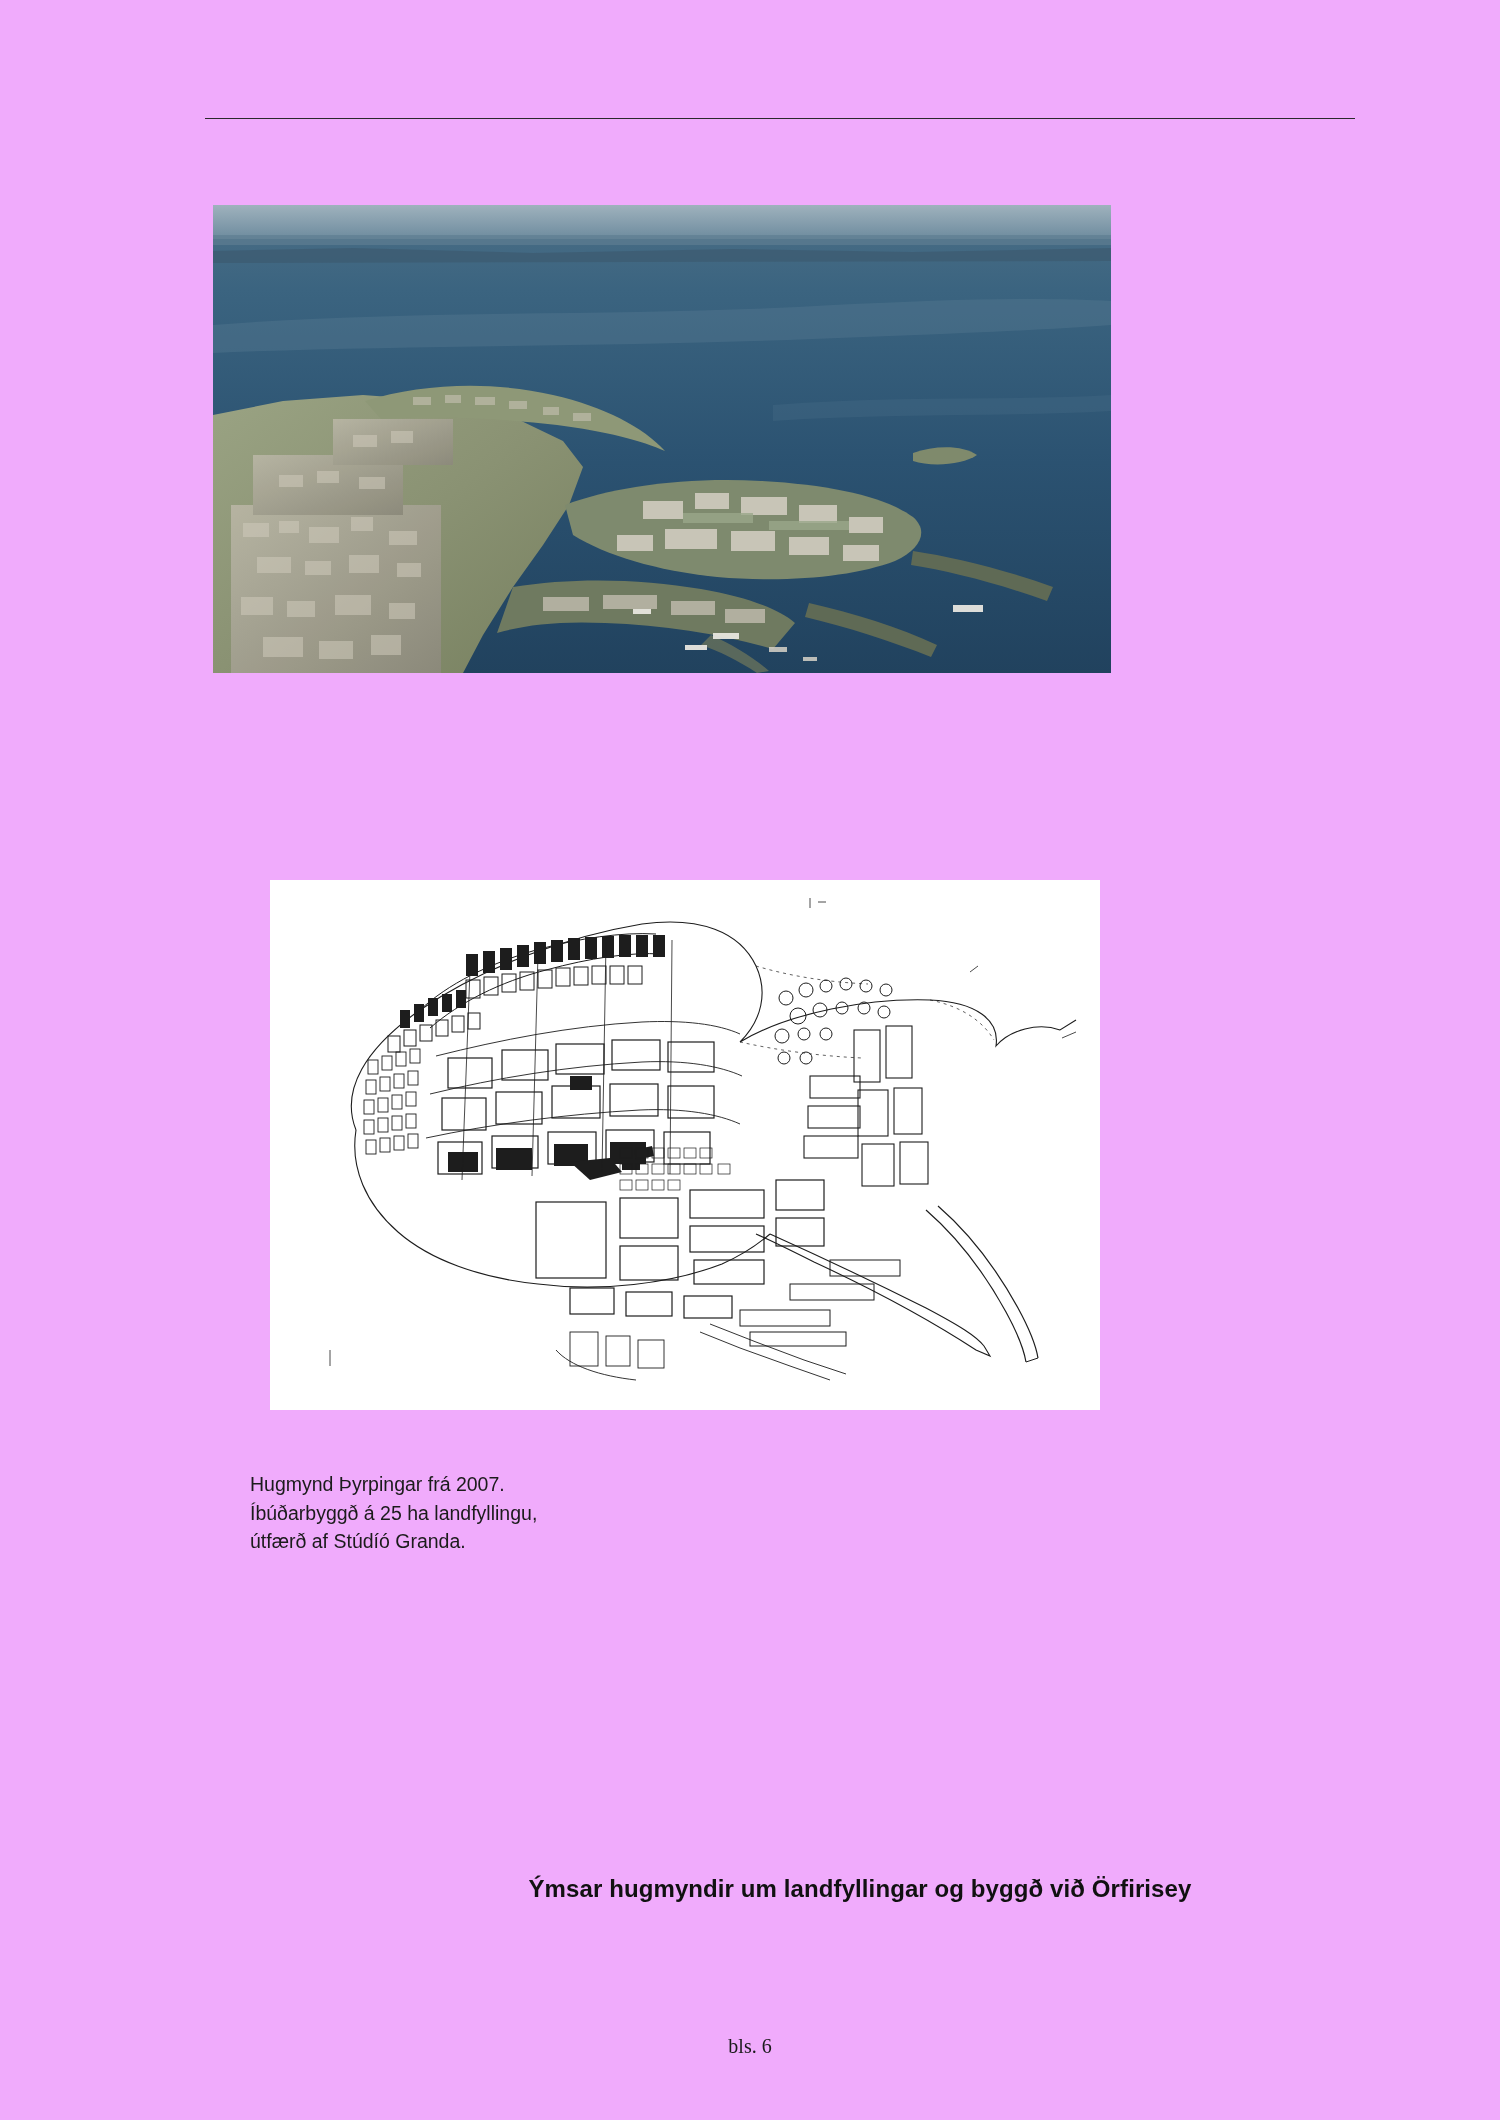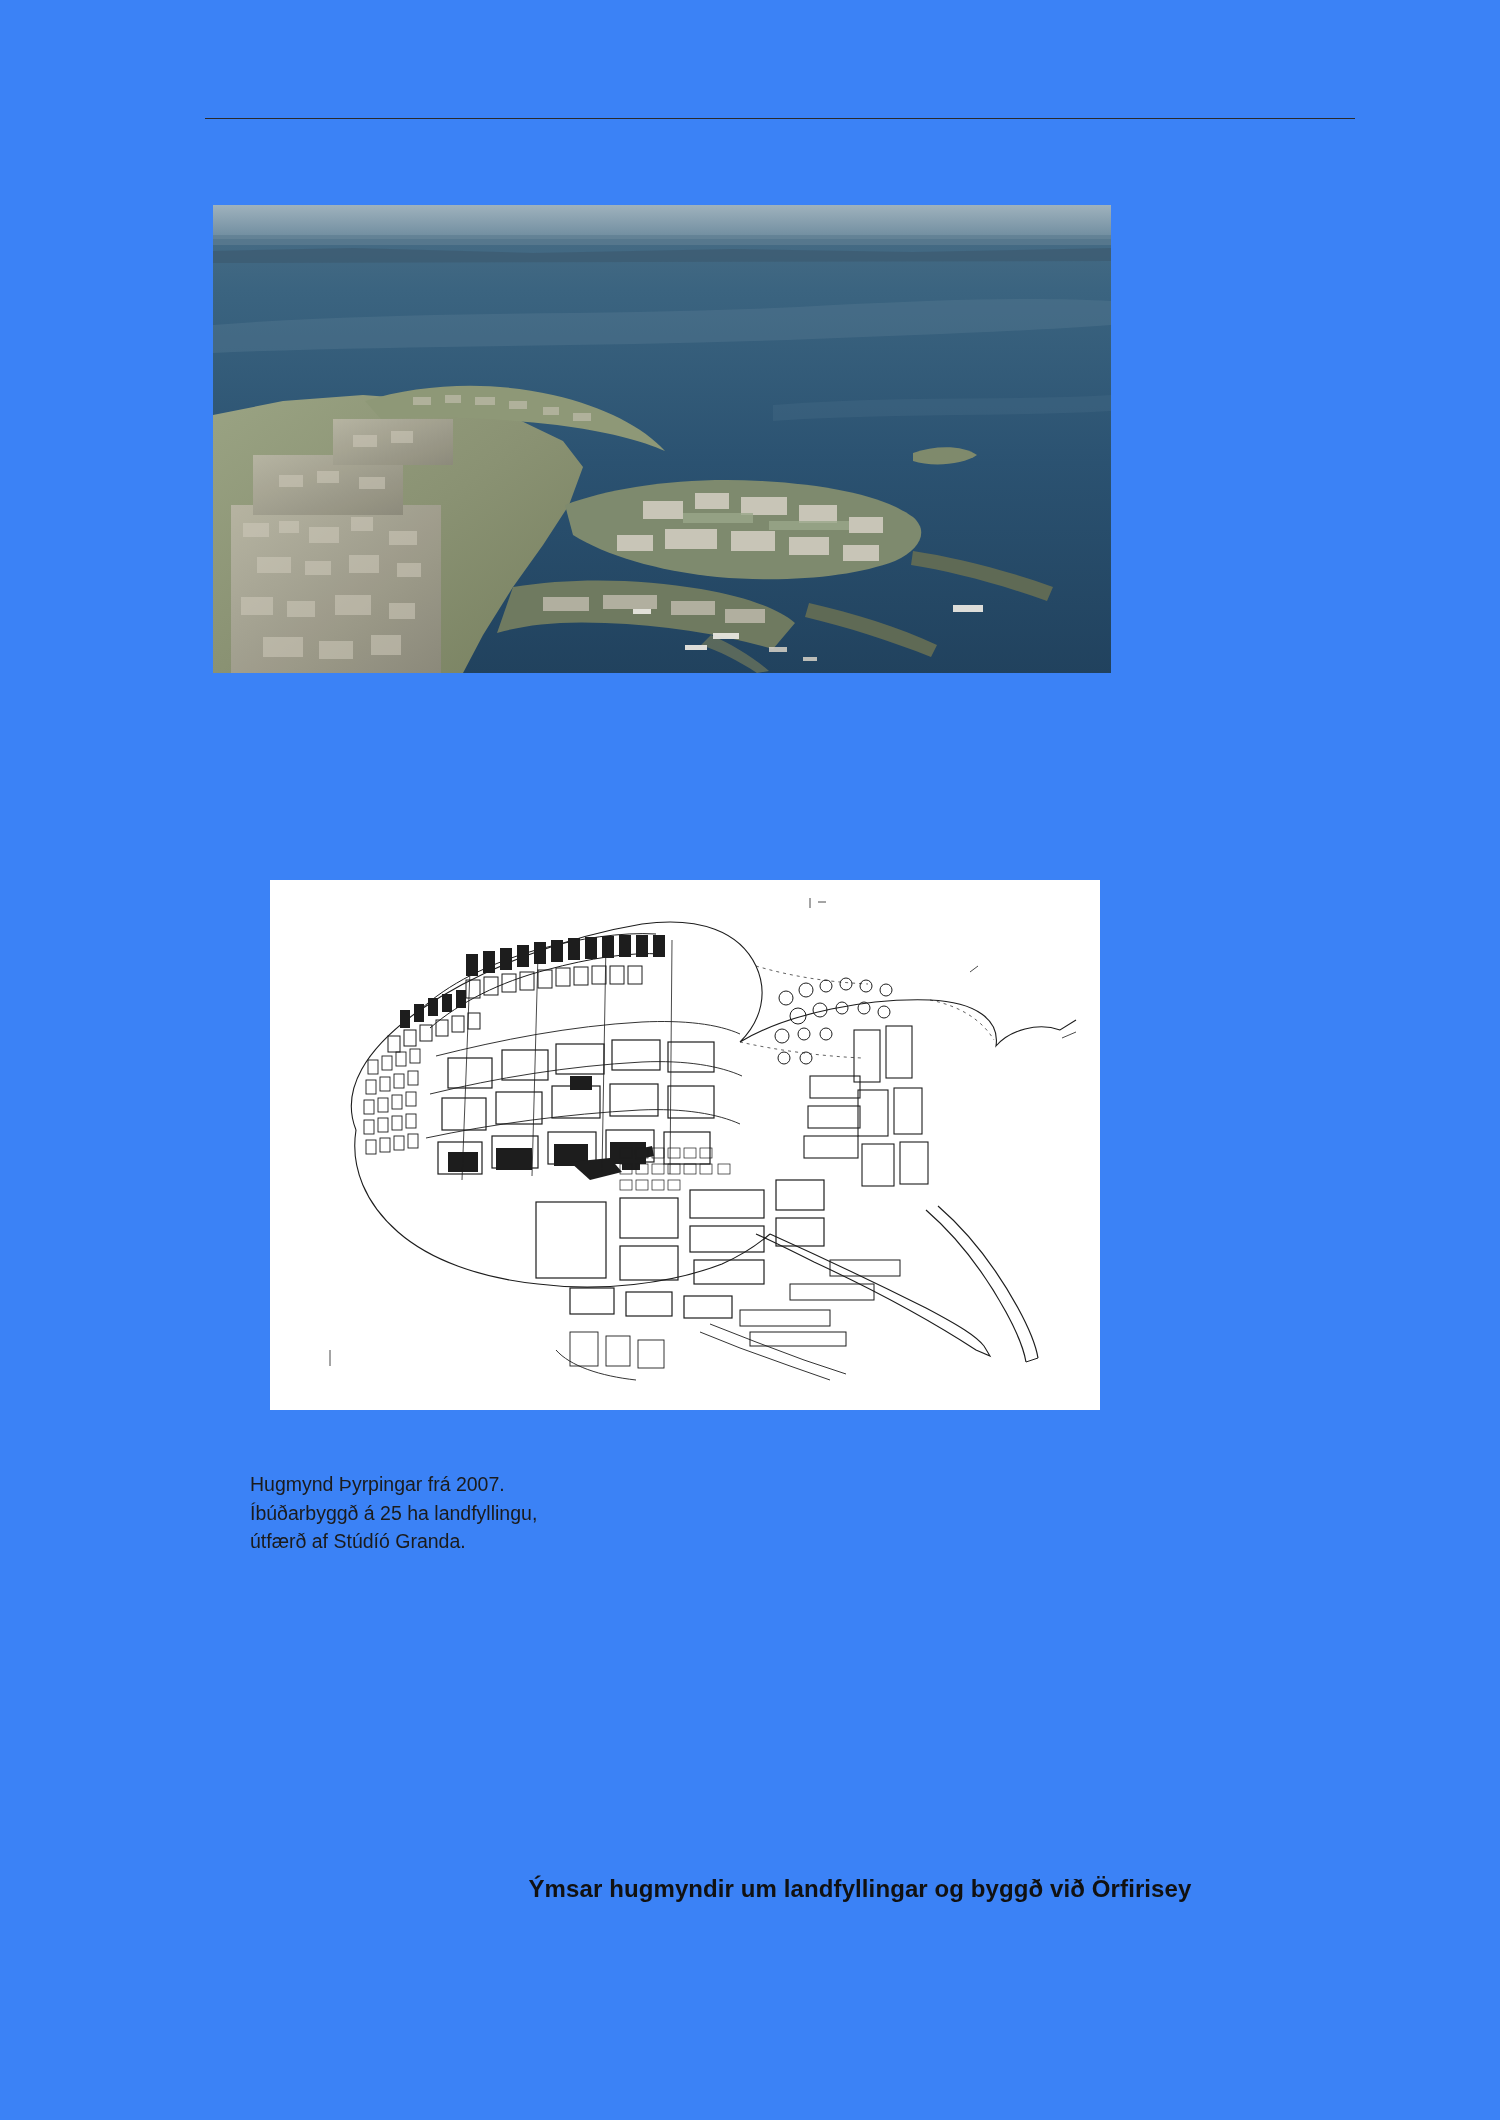--- a/index.html
+++ b/index.html
@@ -12,21 +12,21 @@
     height: 2120px;
     position: relative;
     font-family: "Liberation Sans", sans-serif;
     color: #1a1a1a;
     overflow: hidden;
   }
 
   .page {
     position: absolute;
     inset: 0;
-    background: #3b82f6;
+    background: #f0abfc;
   }
 
   
   .header-rule {
     position: absolute;
     left: 205px;
     top: 118px;
     width: 1150px;
     height: 1px;
     background: #2a2a2a;
@@ -442,14 +442,15 @@
           <path d="M792,158 L806,152"></path>
         </g>
       </g>
     </svg>
   </div>
 
   <div class="caption">Hugmynd Þyrpingar frá 2007. Íbúðarbyggð á 25 ha landfyllingu, útfærð af Stúdíó Granda.</div>
 
   <div class="footer-heading">Ýmsar hugmyndir um landfyllingar og byggð við Örfirisey</div>
 
+  <div class="page-number">bls. 6</div>
 
 </div>
 
 </body></html>

